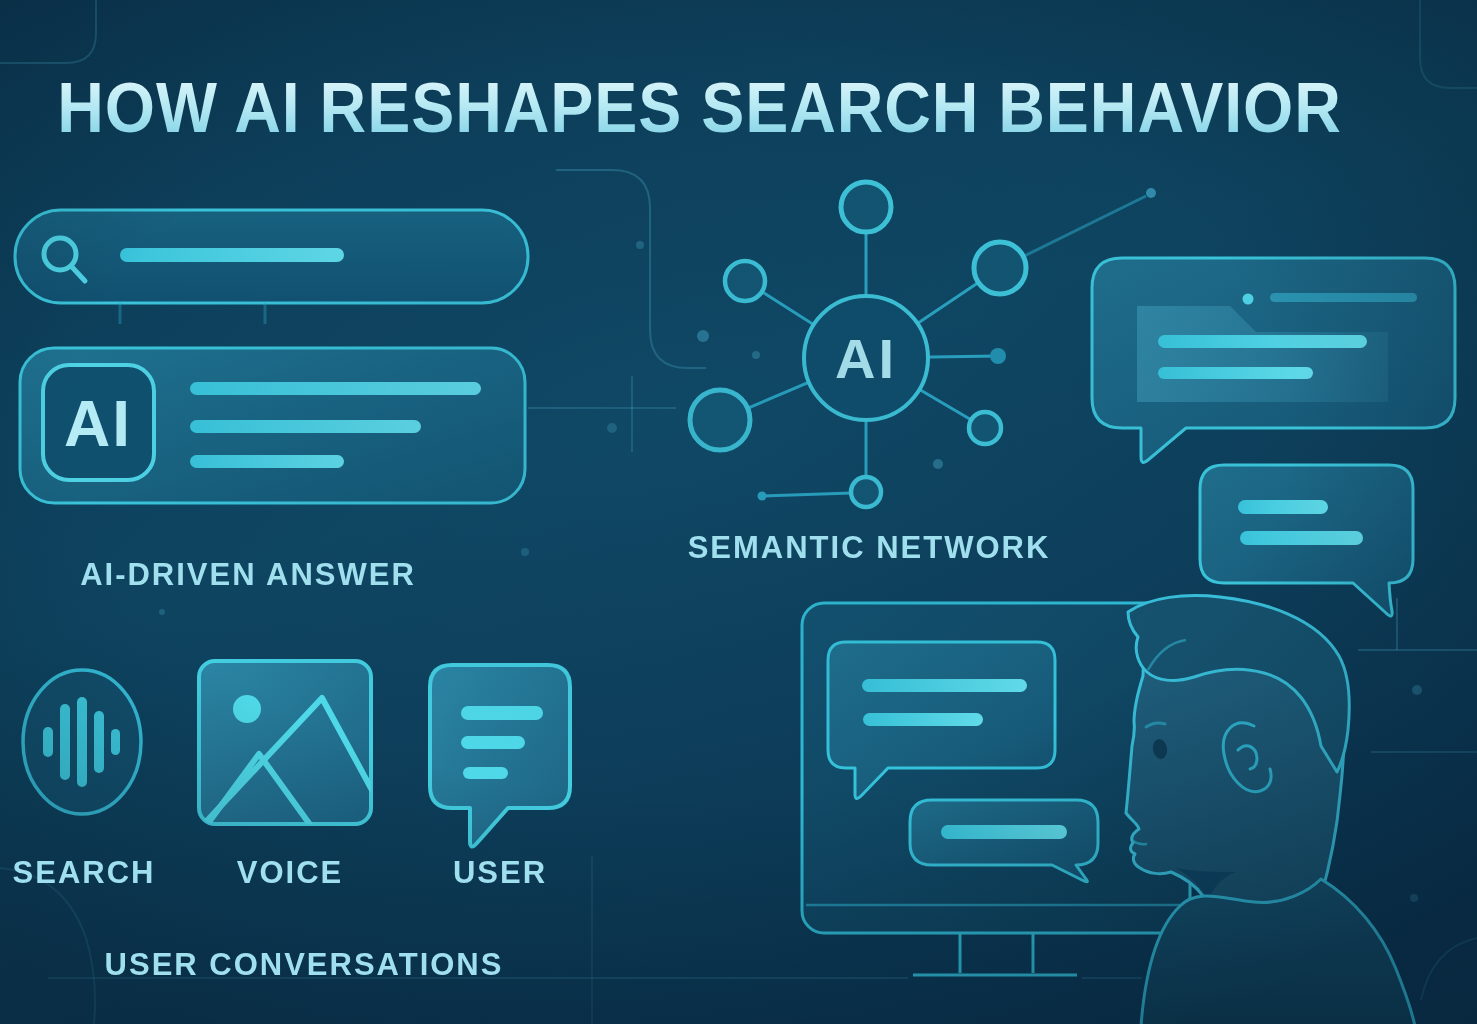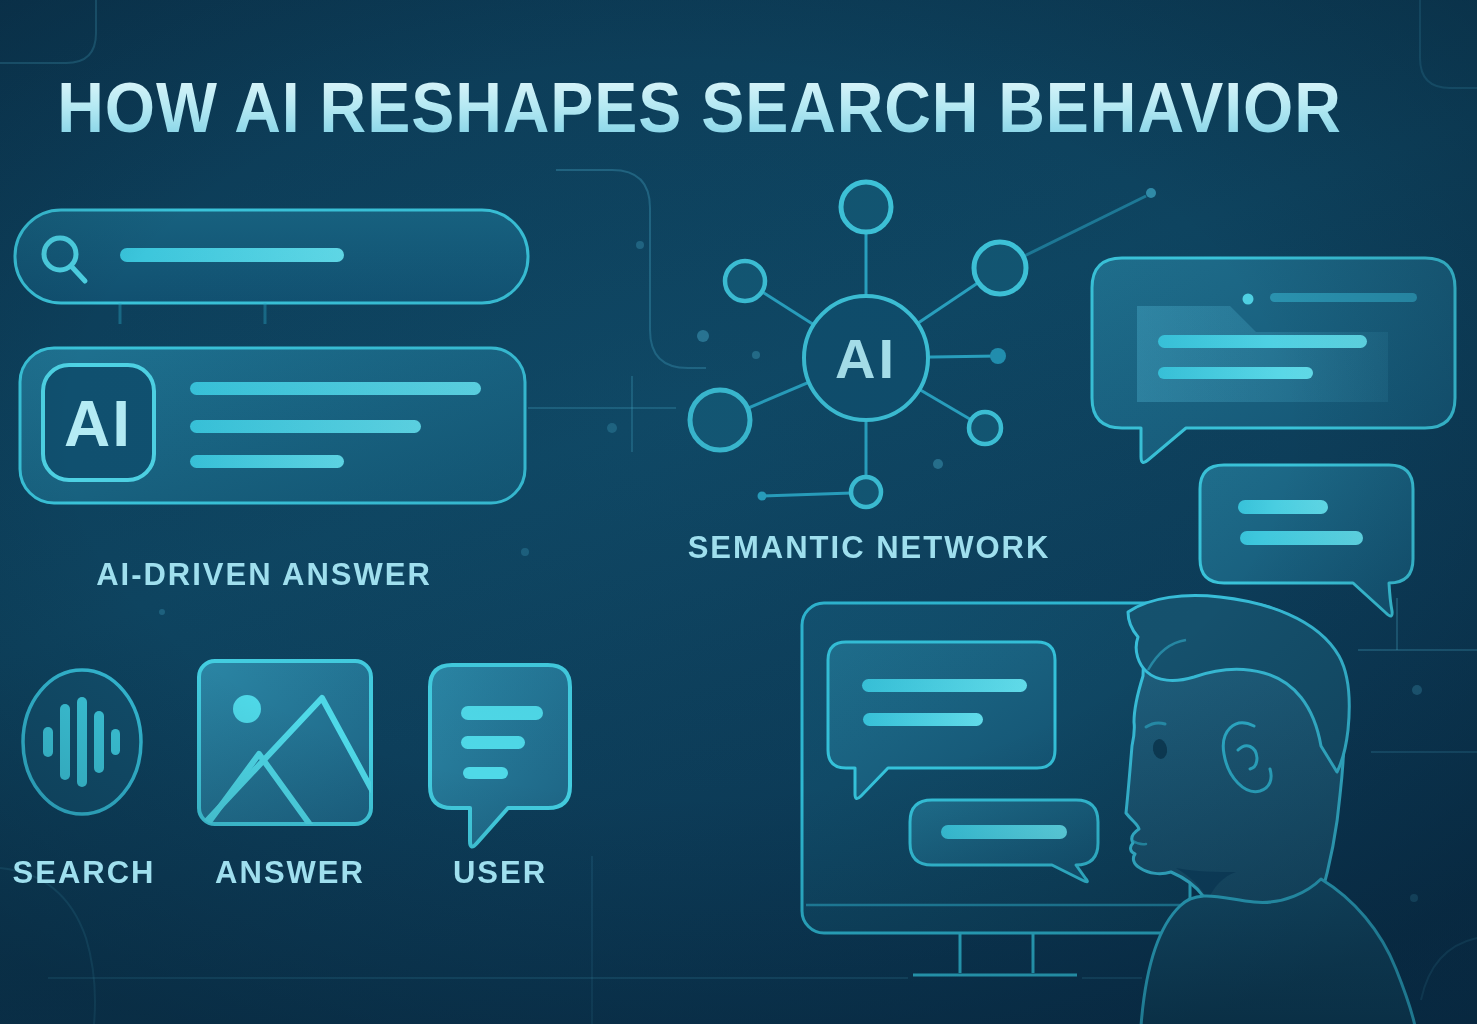--- a/index.html
+++ b/index.html
@@ -224,19 +224,20 @@
         <path fill="url(#gIcon)" stroke="#43cde0" stroke-width="4" stroke-linejoin="round" d="M 452,665 H 548 Q 570,665 570,687 V 786 Q 570,808 548,808 H 508 L 477,843 Q 470,851 470,841 V 808 H 452 Q 430,808 430,786 V 687 Q 430,665 452,665 Z"></path>
         <g fill="#4fd9e8">
           <rect x="461" y="706" width="82" height="14" rx="7"></rect>
           <rect x="461" y="736" width="64" height="13" rx="6.5"></rect>
           <rect x="463" y="767" width="45" height="12" rx="6"></rect>
         </g>
       </g>
     </g>
   </svg>
 
-  <div class="label" style="left:64px;top:558px;width:400px;">AI-DRIVEN ANSWER</div>
+  <div class="label" style="left:48px;top:558px;width:400px;">AI-DRIVEN ANSWER</div>
   <div class="label" style="left:669px;top:531px;width:400px;">SEMANTIC NETWORK</div>
   <div class="label" style="left:4px;top:856px;width:160px;">SEARCH</div>
-  <div class="label" style="left:190px;top:856px;width:200px;">ANSWER</div>
+  <div class="label" style="left:190px;top:856px;width:200px;">VOICE</div>
   <div class="label" style="left:400px;top:856px;width:200px;">USER</div>
+  <div class="label" style="left:104px;top:948px;width:400px;">USER CONVERSATIONS</div>
 
 </div>
 
 </body></html>

